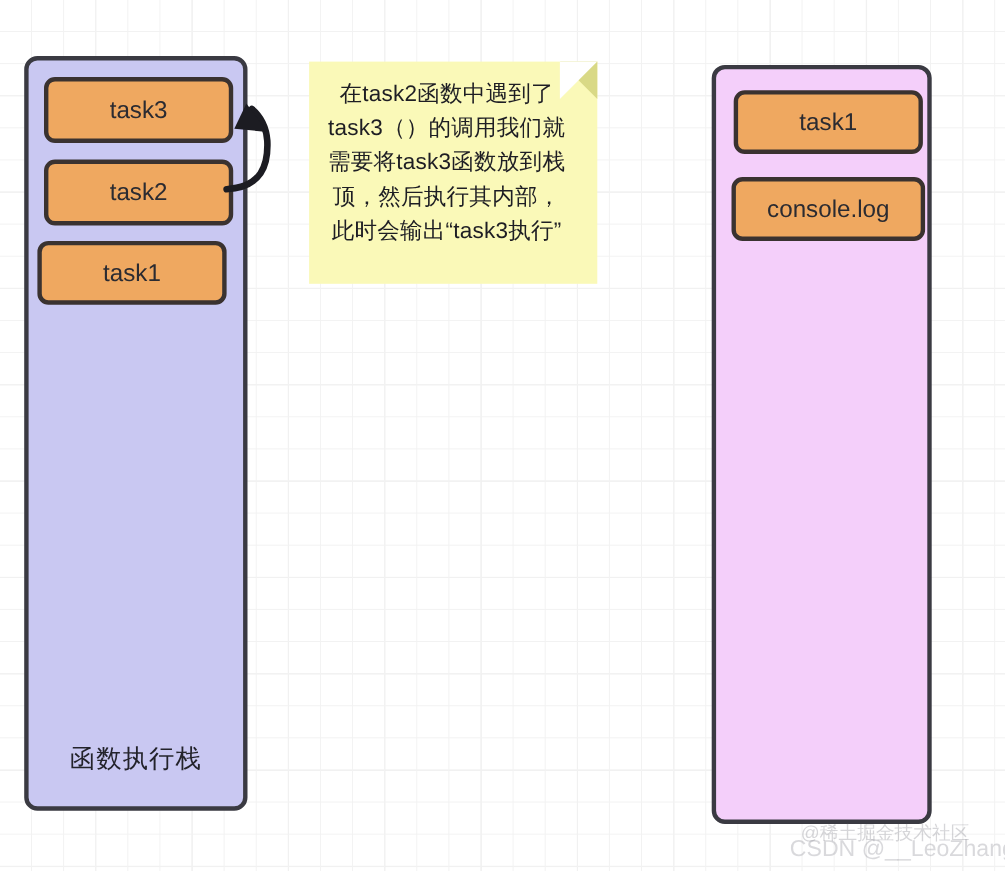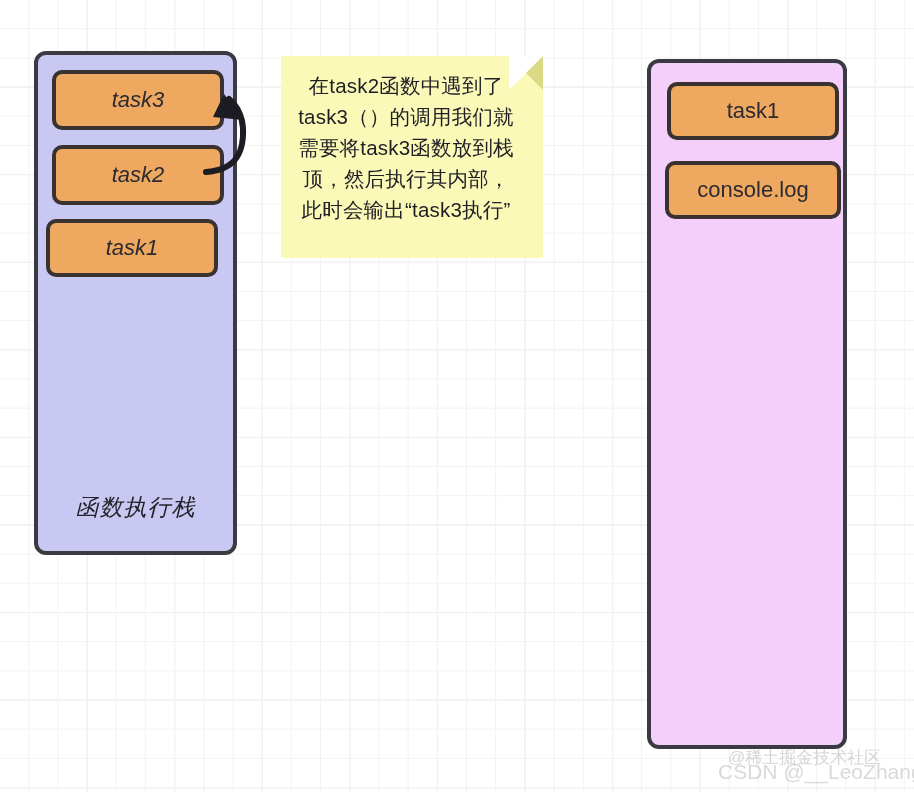--- a/index.html
+++ b/index.html
@@ -33,26 +33,25 @@
   }
 
   
   .panel {
     position: absolute;
     box-sizing: border-box;
     border: 4px solid #3a3a42;
     border-radius: 12px;
   }
   .panel-stack {
-    left: 34px;
+    left: 22px;
     top: 51px;
     width: 203px;
-    height: 504px;
+    height: 686px;
     background: #c9c8f2;
-    font-style: italic;
   }
   .panel-thread {
     left: 647px;
     top: 59px;
     width: 200px;
     height: 690px;
     background: #f4cffa;
   }
 
   .panel-label {

